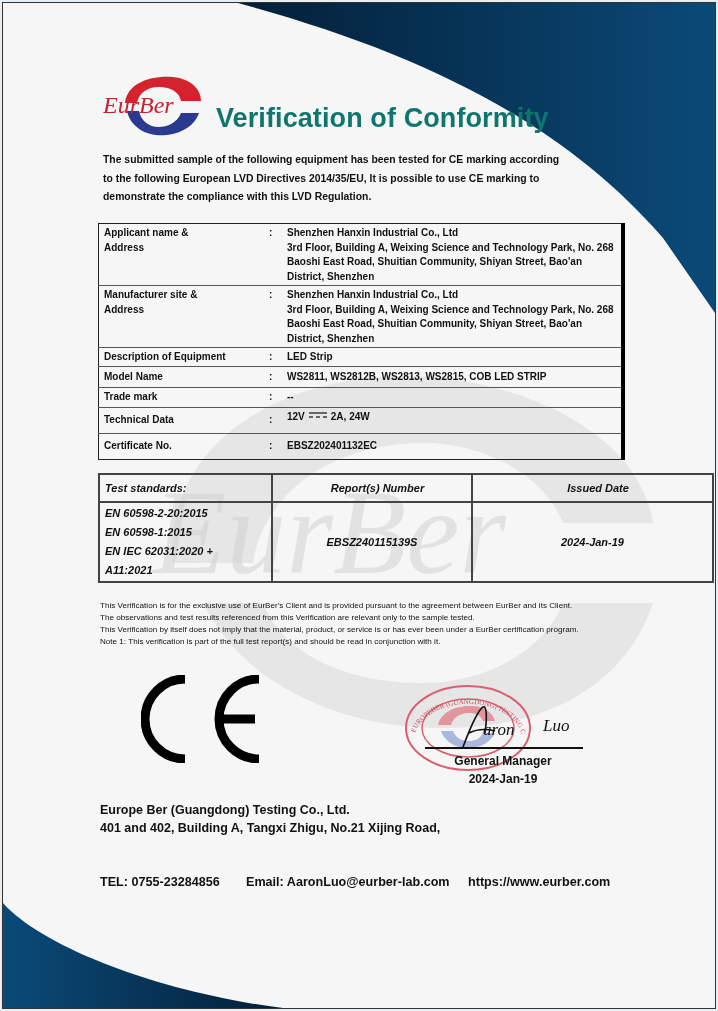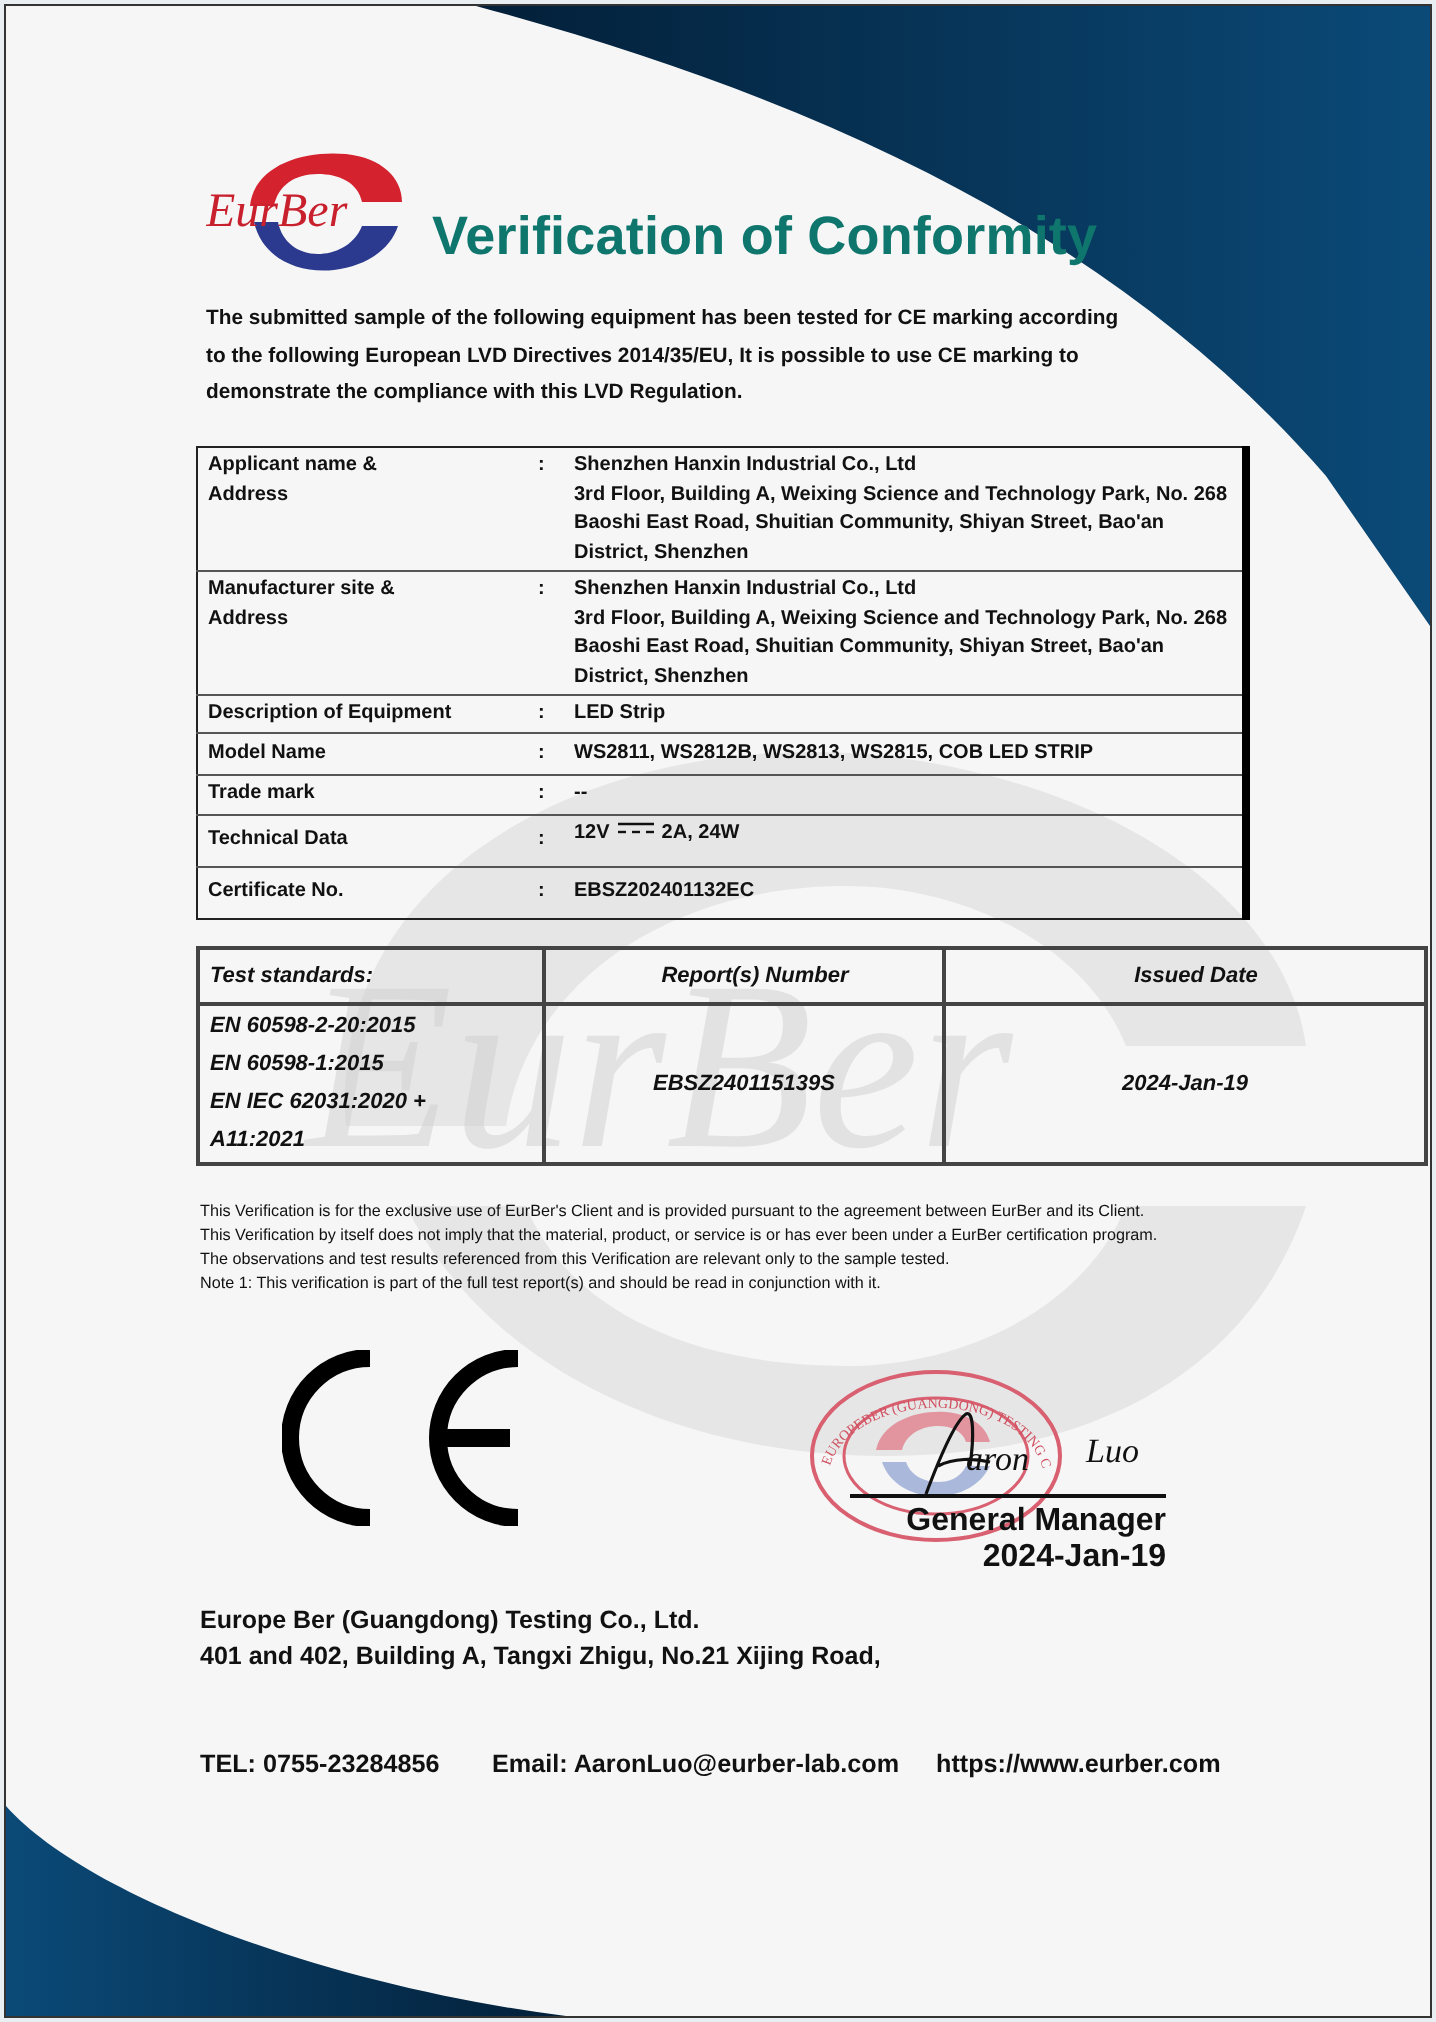--- a/index.html
+++ b/index.html
@@ -26,21 +26,21 @@
   .std td, .std th { border:2px solid #444; }
   .std th { height:24px; font-weight:bold; font-size:11px;padding-left:12px; }
   .std th.l { text-align:left; padding-left:5px; width:165px; }
   .std td { text-align:center; vertical-align:middle; height:76px; }
   .std td.l { text-align:left; padding-left:5px; line-height:19px; }
   .disclaimer { left:97px; top:597px; width:540px; font-size:8.1px; line-height:12px; white-space:nowrap; }
   .ce { left:138px; top:672px; width:122px; height:88px; }
   .seal { left:400px; top:680px; width:130px; height:90px; }
   .signature { left:440px; top:700px; width:150px; height:45px; }
   .sigline { left:422px; top:744px; width:158px; height:2px; background:#111; }
-  .gm { left:420px; top:749px; width:160px; text-align:right; font-size:16px; font-weight:bold; line-height:18px; }
+  .gm { left:420px; top:749px; width:160px; text-align:center; font-size:12px; font-weight:bold; line-height:18px; }
   .company { left:97px; top:798px; font-size:12.5px; font-weight:bold; line-height:18px; white-space:nowrap; }
   .contact { left:97px; top:872px; width:530px; font-size:12.6px; font-weight:bold; white-space:nowrap; }
   .contact span { position:absolute; top:0; }
 </style>
 </head>
 <body>
 
 <div class="page">
 
   <svg class="swoosh" viewBox="0 0 712 1005">
@@ -156,22 +156,22 @@
         <div>A11:2021</div>
       </td>
       <td>EBSZ240115139S</td>
       <td>2024-Jan-19</td>
     </tr>
   </tbody>
     </table>
 
   <div class="abs disclaimer">
     <div>This Verification is for the exclusive use of EurBer's Client and is provided pursuant to the agreement between EurBer and its Client.</div>
+    <div>The observations and test results referenced from this Verification are relevant only to the sample tested.</div>
     <div>This Verification by itself does not imply that the material, product, or service is or has ever been under a EurBer certification program.</div>
-    <div>The observations and test results referenced from this Verification are relevant only to the sample tested.</div>
     <div>Note 1: This verification is part of the full test report(s) and should be read in conjunction with it.</div>
   </div>
 
   <svg class="abs ce" viewBox="0 0 122 88">
     <path d="M44,4 A40,40 0 1 0 44,84" fill="none" stroke="#000" stroke-width="9"></path>
     <path d="M118,4 A40,40 0 1 0 118,84" fill="none" stroke="#000" stroke-width="9"></path>
     <line x1="82" y1="44" x2="114" y2="44" stroke="#000" stroke-width="9"></line>
   </svg>
 
   <svg class="abs seal" viewBox="0 0 130 90">

